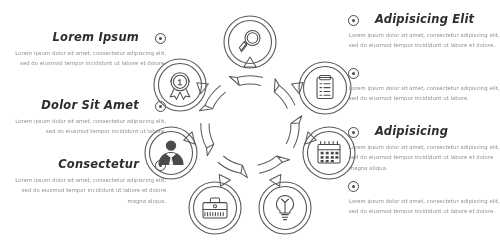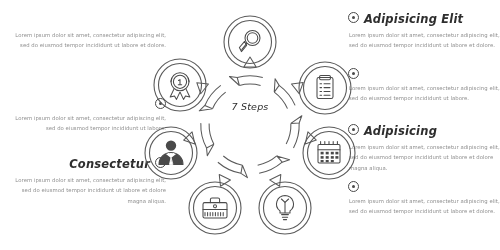--- a/index.html
+++ b/index.html
@@ -27,22 +27,22 @@
     position: absolute;
     width: 152px;
   }
   .col-left  { left: 14px;  text-align: right; }
   .col-right { left: 348px; text-align: left;  }
 
   .block { position: absolute; width: 152px; }
 
   .heading {
     display: flex;
-    align-items: flex-start;
-    gap: 5px;
+    align-items: flex-end;
+    gap: 16px;
     font-family: "DejaVu Sans", sans-serif;
     font-size: 11.5px;
     font-style: italic;
     font-weight: 600;
     letter-spacing: .2px;
     color: #2e2e2e;
     white-space: nowrap;
     margin-bottom: 4px;
   }
   .col-left .heading  { justify-content: flex-end; }
@@ -109,25 +109,30 @@
   }
 </style>
 </head>
 <body>
 
 <div id="canvas">
 
   <div class="col col-left">
 
     <div class="block" style="top:30px;">
+      <div class="heading">
+        <span>Lorem Ipsum</span>
+        <span class="bullet"></span>
+      </div>
       <div class="body-text">Lorem ipsum dolor sit amet, consectetur adipiscing elit, sed do eiusmod tempor incididunt ut labore et dolore.</div>
     </div>
 
     <div class="block" style="top:98px;">
       <div class="heading">
+        <span>Dolor Sit Amet</span>
         <span class="bullet"></span>
       </div>
       <div class="body-text">Lorem ipsum dolor sit amet, consectetur adipiscing elit, sed do eiusmod tempor incididunt ut labore.</div>
     </div>
 
     <div class="block" style="top:157px;">
       <div class="heading">
         <span>Consectetur</span>
         <span class="bullet"></span>
       </div>
@@ -322,17 +327,16 @@
           <path class="glyph" d="M -9 -3.2 a 9 9 0 0 1 .7 -3.4 M 9 -3.2 a 9 9 0 0 0 -.7 -3.4"></path>
           <path class="glyph" d="M -1.7 -0.2 h 3.4 M 0 -0.2 v -5.2 l -1.5 .9"></path>
           <path class="glyph" d="M -6.2 4.4 l -3.6 7.6 l 4.3 -1 l 2 3.4 l 3.3 -7"></path>
           <path class="glyph" d="M 6.2 4.4 l 3.6 7.6 l -4.3 -1 l -2 3.4 l -3.3 -7"></path>
         </g>
       </g>
 
     </svg>
 
     <div class="center-label">
-      <div>7 Steps</div>
     </div>
   </div>
 
 </div>
 
 </body></html>

